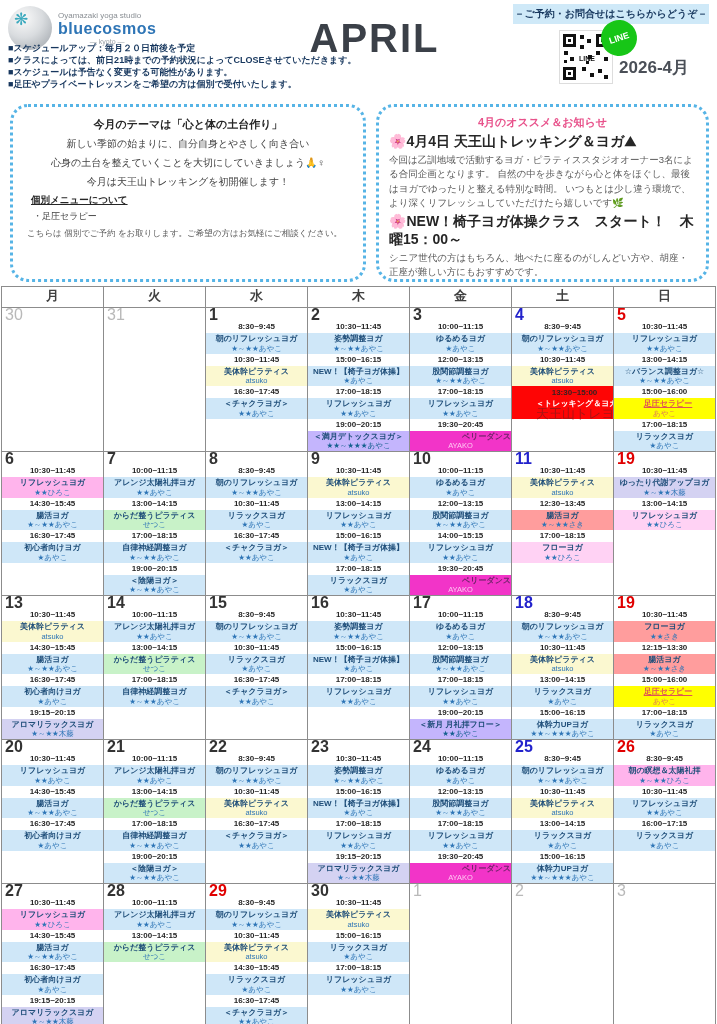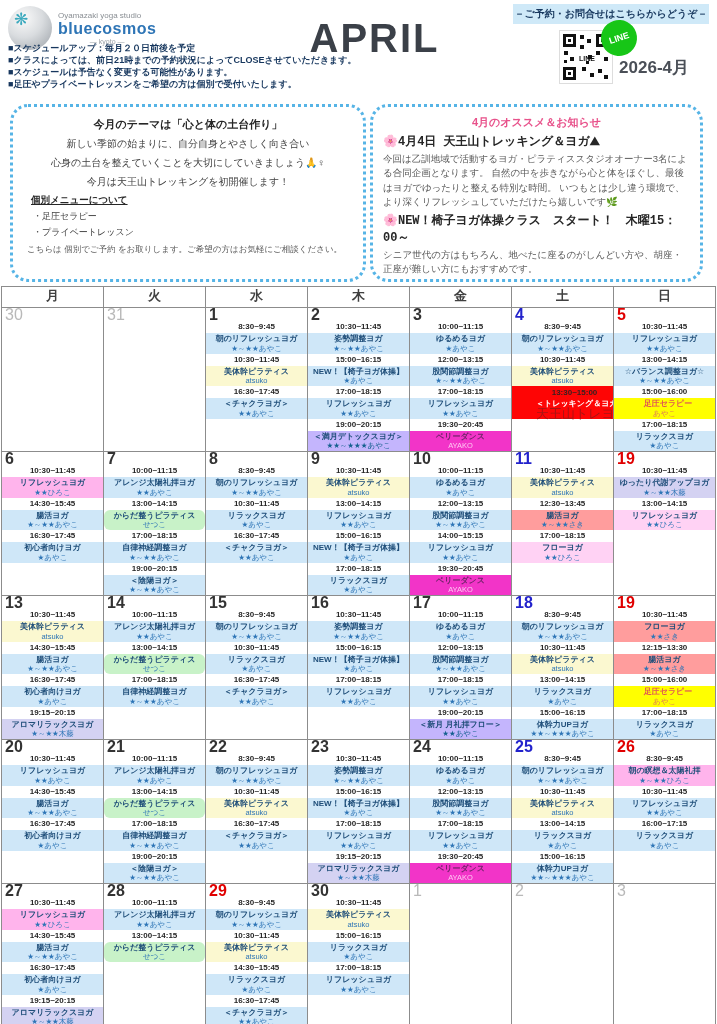--- a/index.html
+++ b/index.html
@@ -13,52 +13,52 @@
   .logo-text .l2{font-size:16px;font-weight:bold;color:#2e75b6;letter-spacing:.5px;}
   .logo-text .l3{font-size:7px;color:#9aa0a6;text-align:center;}
   .apr-title{position:absolute;left:0;right:0;top:16px;text-align:center;font-size:40px;font-weight:bold;color:#3b4048;letter-spacing:2px;margin-left:32px;}
   .contact-banner{position:absolute;right:8px;top:4px;width:196px;background:#cfe9f8;color:#17375e;font-weight:bold;font-size:10px;text-align:center;padding:3px 0;}
   .qr-wrap{position:absolute;right:28px;top:30px;display:flex;align-items:center;gap:6px;}
   .qr{width:52px;height:52px;background:#fff;border:1px solid #ddd;position:relative;}
   .line-badge{width:36px;height:36px;border-radius:50%;background:#17c617;color:#fff;font-weight:bold;font-size:9px;display:flex;align-items:center;justify-content:center;transform:rotate(-18deg);margin-top:-16px;margin-left:-18px;}
   .month-label{font-size:17px;font-weight:bold;color:#4a4f57;}
   .notes{position:absolute;left:8px;top:42px;font-size:9px;font-weight:bold;color:#17375e;line-height:1.35;}
   
-  .boxes{display:flex;gap:4px;padding:4px 8px 4px 10px;height:186px;box-sizing:border-box;}
+  .boxes{display:flex;gap:10px;padding:4px 8px 4px 10px;height:186px;box-sizing:border-box;}
   .infobox{border:3px dotted #56b4e6;border-radius:18px;box-sizing:border-box;padding:6px 10px;overflow:hidden;}
   .theme-box{width:356px;}
   .news-box{width:333px;}
   .theme-title{font-size:11px;font-weight:bold;color:#262626;text-align:center;margin:4px 0 2px;}
   .theme-line{font-size:10px;color:#404040;text-align:center;margin:5px 0;}
   .submenu-title{font-size:9.5px;font-weight:bold;color:#262626;text-decoration:underline;margin:4px 0 2px 8px;}
   .submenu-item{font-size:9px;color:#404040;margin:3px 0 0 10px;}
   .submenu-note{font-size:8.5px;color:#595959;margin:5px 0 0 4px;}
   .news-title{font-size:11px;font-weight:bold;color:#e8528b;text-align:center;margin:2px 0 3px;}
-  .news-h{font-size:12px;font-weight:bold;color:#262626;margin:3px 0 2px;font-family:Liberation Mono, monospace;}
+  .news-h{font-size:14px;font-weight:bold;color:#262626;margin:3px 0 2px;}
   .news-b{font-size:9.5px;color:#595959;line-height:1.5;margin:0 0 2px;}
   
   table.cal{border-collapse:collapse;table-layout:fixed;width:715px;margin:0 0 0 1px;}
   table.cal th,table.cal td{border:1px solid #8c8c8c;padding:0;vertical-align:top;overflow:hidden;}
   table.cal th{height:20px;font-size:13px;font-weight:bold;background:#fff;color:#404040;}
   th.sat{color:#2222cc;} th.sun{color:#e00000;}
   td.daycell{height:142px;}
   tr.lastweek td.daycell{height:132px;}
   .dnum{font-size:16px;font-weight:bold;color:#333;padding:1px 0 0 3px;line-height:12px;}
   .dnum.sat{color:#2222cc;} .dnum.sun,.dnum.holiday{color:#e00000;} .dnum.adj{color:#b9b9b9;font-weight:normal;}
   .entry{width:100%;}
   .time{font-size:8px;font-weight:bold;color:#262626;text-align:center;line-height:10px;padding:1px 0;}
   .block{text-align:center;padding:1px 0;}
   .cname{font-size:8px;font-weight:bold;color:#1f4e79;line-height:9.5px;white-space:nowrap;}
   .cinst{font-size:7.5px;color:#2e75b6;line-height:9px;white-space:nowrap;}
-  .blue{background:#cfe7f8;} .cream{background:#fbf8d0;} .green{background:#c8f2c8;border-radius:6px;}
+  .blue{background:#cfe7f8;} .cream{background:#fbf8d0;} .green{background:#c8f2c8;}
   .pink{background:#ffb4ec;} .lightpink{background:#ffd2f4;} .purple{background:#d4d2f2;}
   .salmon{background:#ff9d9d;}
-  .magenta{background:#f234c8;} .magenta .cname{color:#6e2468;} .magenta .cinst{color:#ffc6f2;}
+  .magenta{background:#f234c8;} .magenta .cname{color:#6e2468;text-align:right;} .magenta .cinst{color:#ffc6f2;}
   .cyan{background:#c4b5fd;} .cyan .cinst{color:#14608f;}
-  .yellow{background:#ffff00;} .yellow .cname{color:#e05555;padding-left:7px;} .yellow .cinst{color:#e07b55;}
+  .yellow{background:#ffff00;} .yellow .cname{color:#e05555;text-decoration:underline;padding-left:7px;} .yellow .cinst{color:#e07b55;}
   .redblk{background:#fe0505;padding-left:24px;} .redblk .time{color:#3a2020;} .redblk .cname{color:#fff;} .redblk .cinst{color:#a81414;font-size:13px;line-height:9px;}
 </style>
 </head>
 <body>
 
 <div class="page">
 
   <div class="hdr">
     <div class="logo">
       <div class="logo-sphere">
@@ -115,21 +115,20 @@
   </div>
 
   <div class="boxes">
     <div class="infobox theme-box">
       <div class="theme-title">今月のテーマは「心と体の土台作り」</div>
       <div class="theme-line">新しい季節の始まりに、自分自身とやさしく向き合い</div>
       <div class="theme-line">心身の土台を整えていくことを大切にしていきましょう🙏♀</div>
       <div class="theme-line">今月は天王山トレッキングを初開催します！</div>
       <div class="submenu-title">個別メニューについて</div>
       <div class="submenu-item">・足圧セラピー</div>
-      <div class="submenu-item">・プライベートレッスン</div>
       <div class="submenu-note">こちらは 個別でご予約 をお取りします。ご希望の方はお気軽にご相談ください。</div>
     </div>
     <div class="infobox news-box">
       <div class="news-title">4月のオススメ＆お知らせ</div>
       <div class="news-h">🌸4月4日 天王山トレッキング＆ヨガ⛰</div>
       <div class="news-b">今回は乙訓地域で活動するヨガ・ピラティススタジオオーナー3名による合同企画となります。 自然の中を歩きながら心と体をほぐし、最後はヨガでゆったりと整える特別な時間。 いつもとは少し違う環境で、より深くリフレッシュしていただけたら嬉しいです🌿</div>
       <div class="news-h">🌸NEW！椅子ヨガ体操クラス　スタート！　木曜15：00～</div>
       <div class="news-b">シニア世代の方はもちろん、地べたに座るのがしんどい方や、胡座・正座が難しい方にもおすすめです。</div>
     </div>
   </div>

